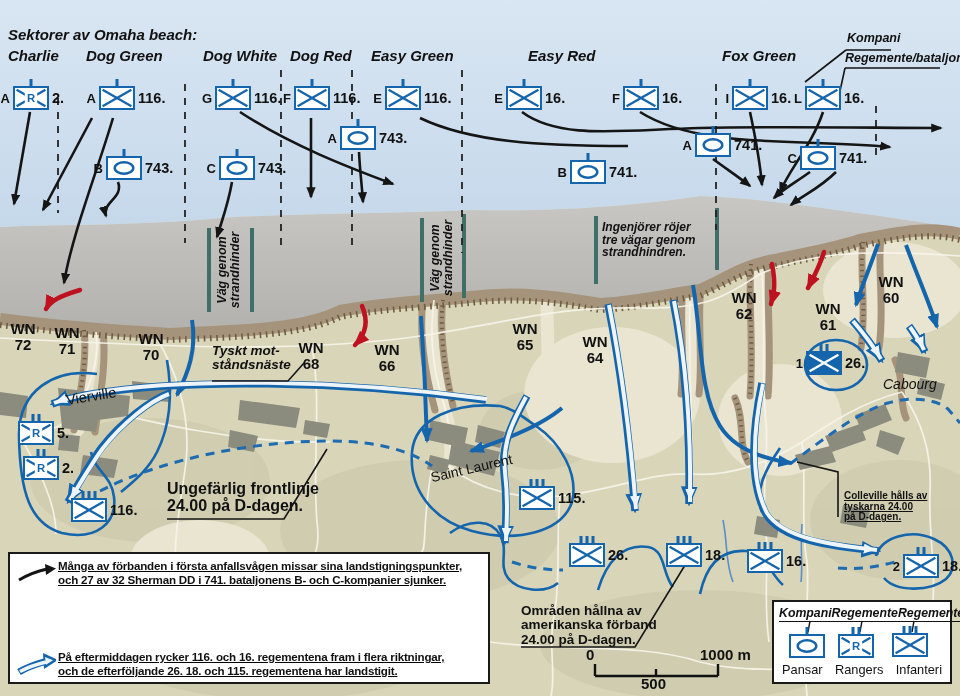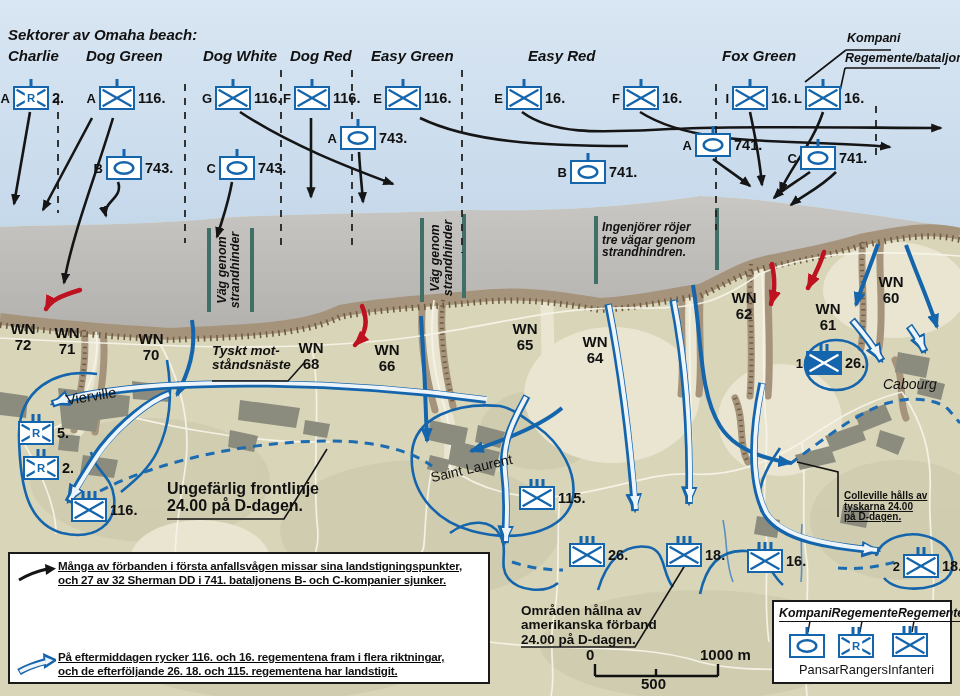--- a/index.html
+++ b/index.html
@@ -32,21 +32,21 @@
   .lrow{display:flex;align-items:center;text-decoration:underline;}
   .lrow .licon{flex:0 0 44px;display:flex;justify-content:center;}
   .lrow .ltext{flex:1;font-size:11.6px;font-weight:bold;color:#111;
     line-height:1.2;letter-spacing:-0.2px;white-space:pre-line;}
   #legend-right{left:772px;top:600px;width:180px;height:84px;}
   .ul-headers{position:absolute;left:0;top:4px;width:100%;display:flex;
     justify-content:space-between;padding:0 5px;box-sizing:border-box;}
   .ul-headers span{font-style:italic;font-weight:bold;font-size:12.3px;color:#111;
     border-bottom:1.5px solid #111;padding-bottom:1px;}
   .ul-labels{position:absolute;left:0;top:60px;width:100%;display:flex;
-    justify-content:space-between;padding:0 25px;box-sizing:border-box;}
+    justify-content:space-between;padding:0 8px;box-sizing:border-box;}
   .ul-labels span{font-size:12.8px;color:#111;}
   #ul-pointers{position:absolute;left:0;top:0;width:180px;height:84px;}
 </style>
 </head>
 <body>
 
 <div id="stage">
 
 <svg id="terrain" width="960" height="696" viewBox="0 0 960 696">
   <defs>

